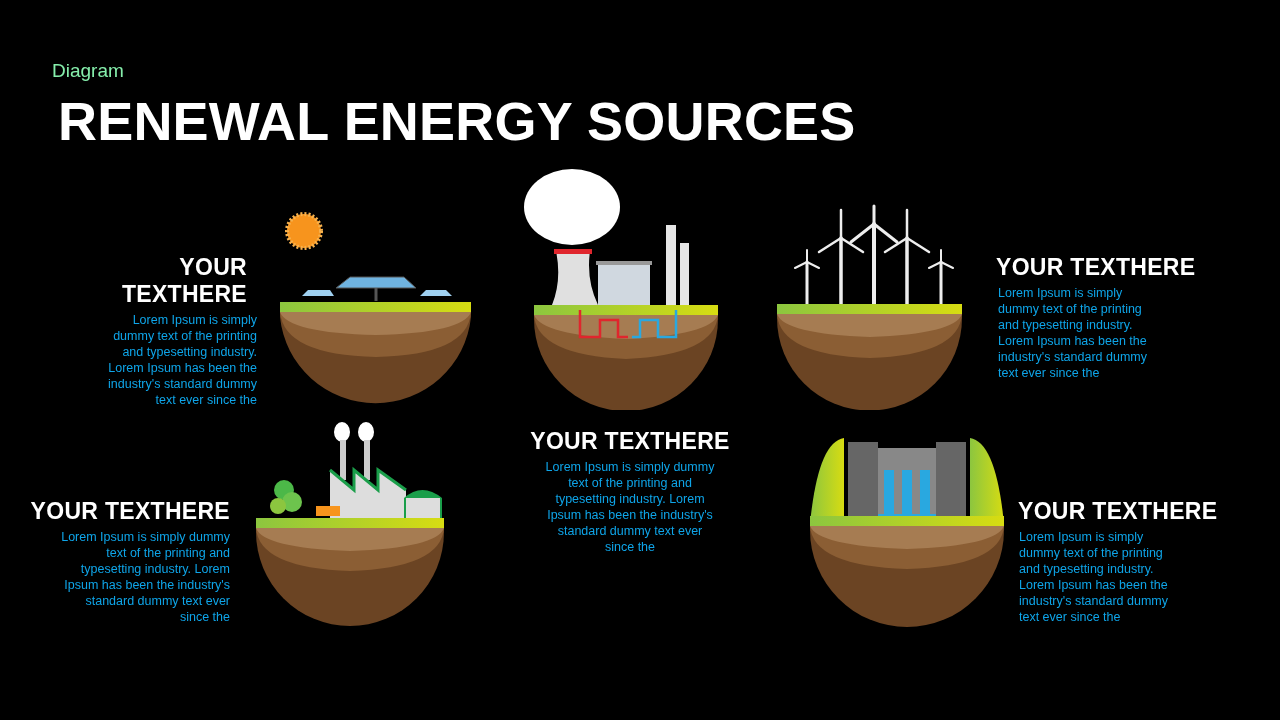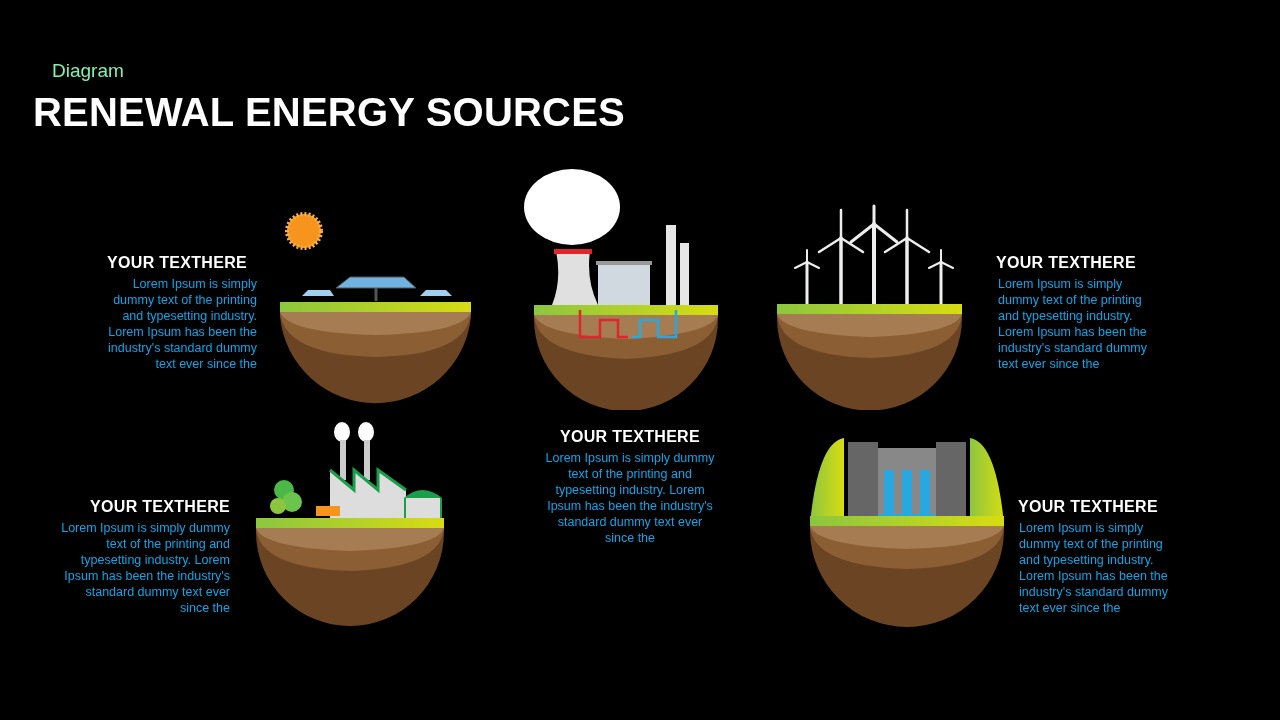--- a/index.html
+++ b/index.html
@@ -1,20 +1,20 @@
 <!DOCTYPE html>
 <html><head>
 <meta charset="utf-8">
 <style>
   html,body{margin:0;padding:0;background:#000;}
   body{width:1280px;height:720px;position:relative;overflow:hidden;font-family:"Liberation Sans",sans-serif;}
   .subtitle{position:absolute;left:52px;top:60px;color:#86efac;font-size:19px;}
-  .title{position:absolute;left:33px;top:90px;color:#fff;font-size:40px;font-weight:bold;letter-spacing:0.2px;}
+  .title{position:absolute;left:58px;top:90px;color:#fff;font-size:54px;font-weight:bold;letter-spacing:0.2px;}
   .block{position:absolute;}
-  .block h3{margin:0;color:#fff;font-size:16px;font-weight:bold;letter-spacing:0.3px;}
+  .block h3{margin:0;color:#fff;font-size:23px;font-weight:bold;letter-spacing:0.3px;}
   .block p{margin:4px 0 0 0;color:#0ea5e9;font-size:12.5px;line-height:16px;}
   .right{text-align:right;}
   .center{text-align:center;}
   .left{text-align:left;}
   .illus{position:absolute;}
 </style>
 </head>
 <body>
 
 <svg width="0" height="0" style="position:absolute">

